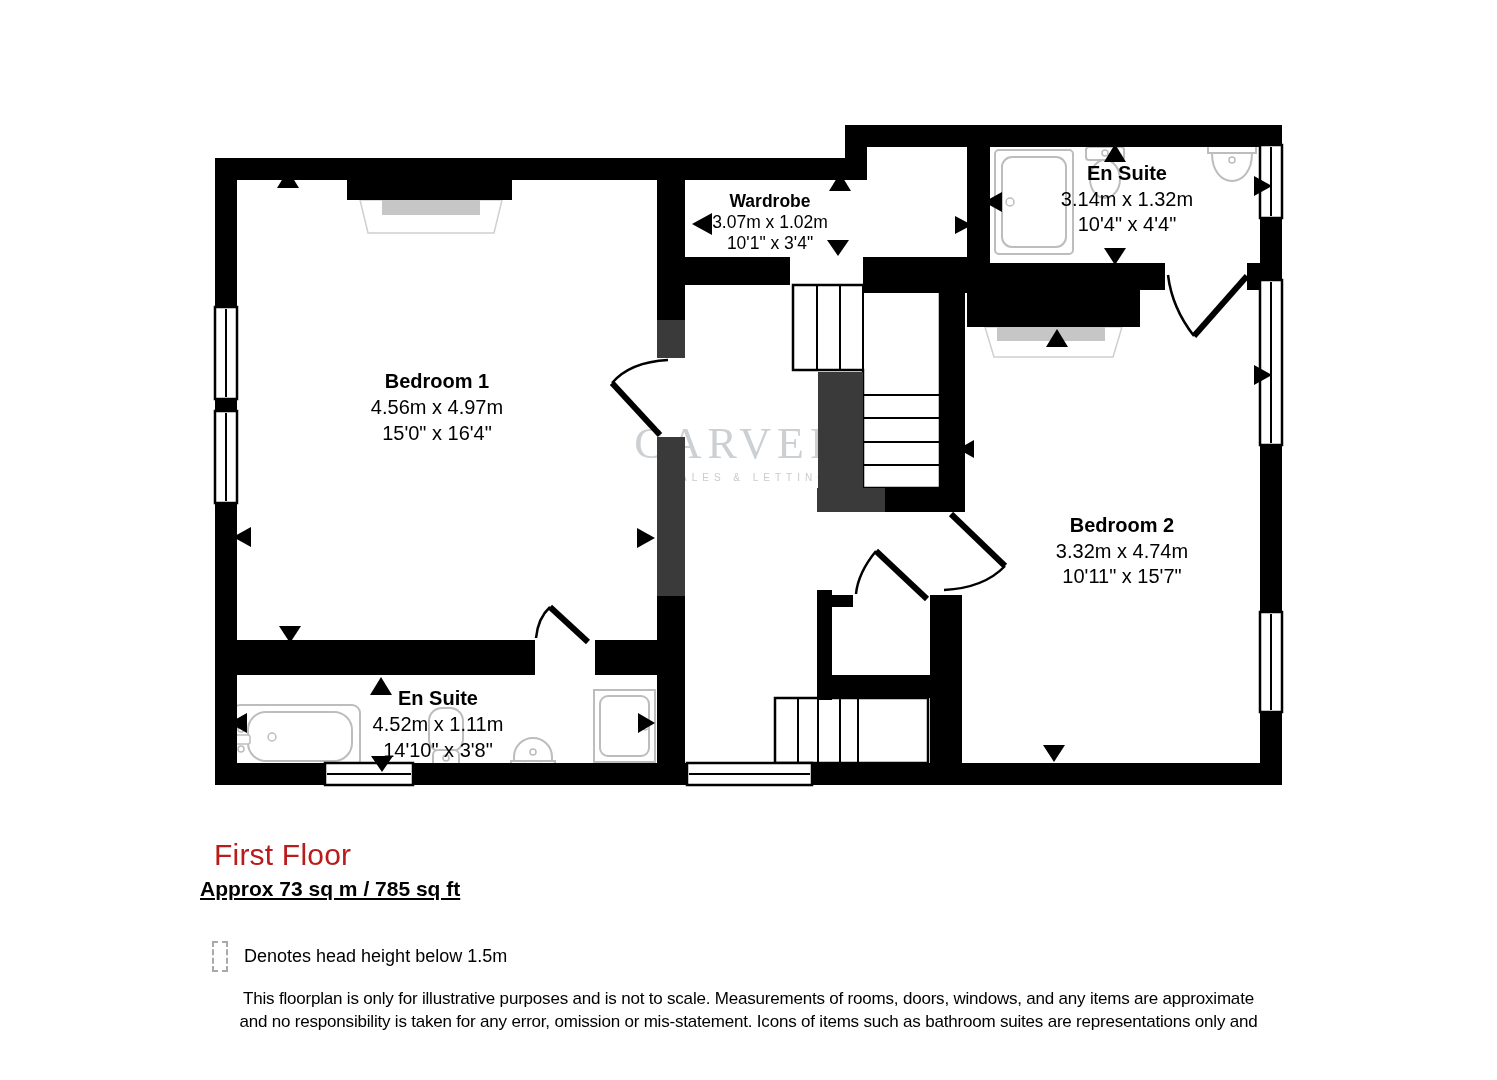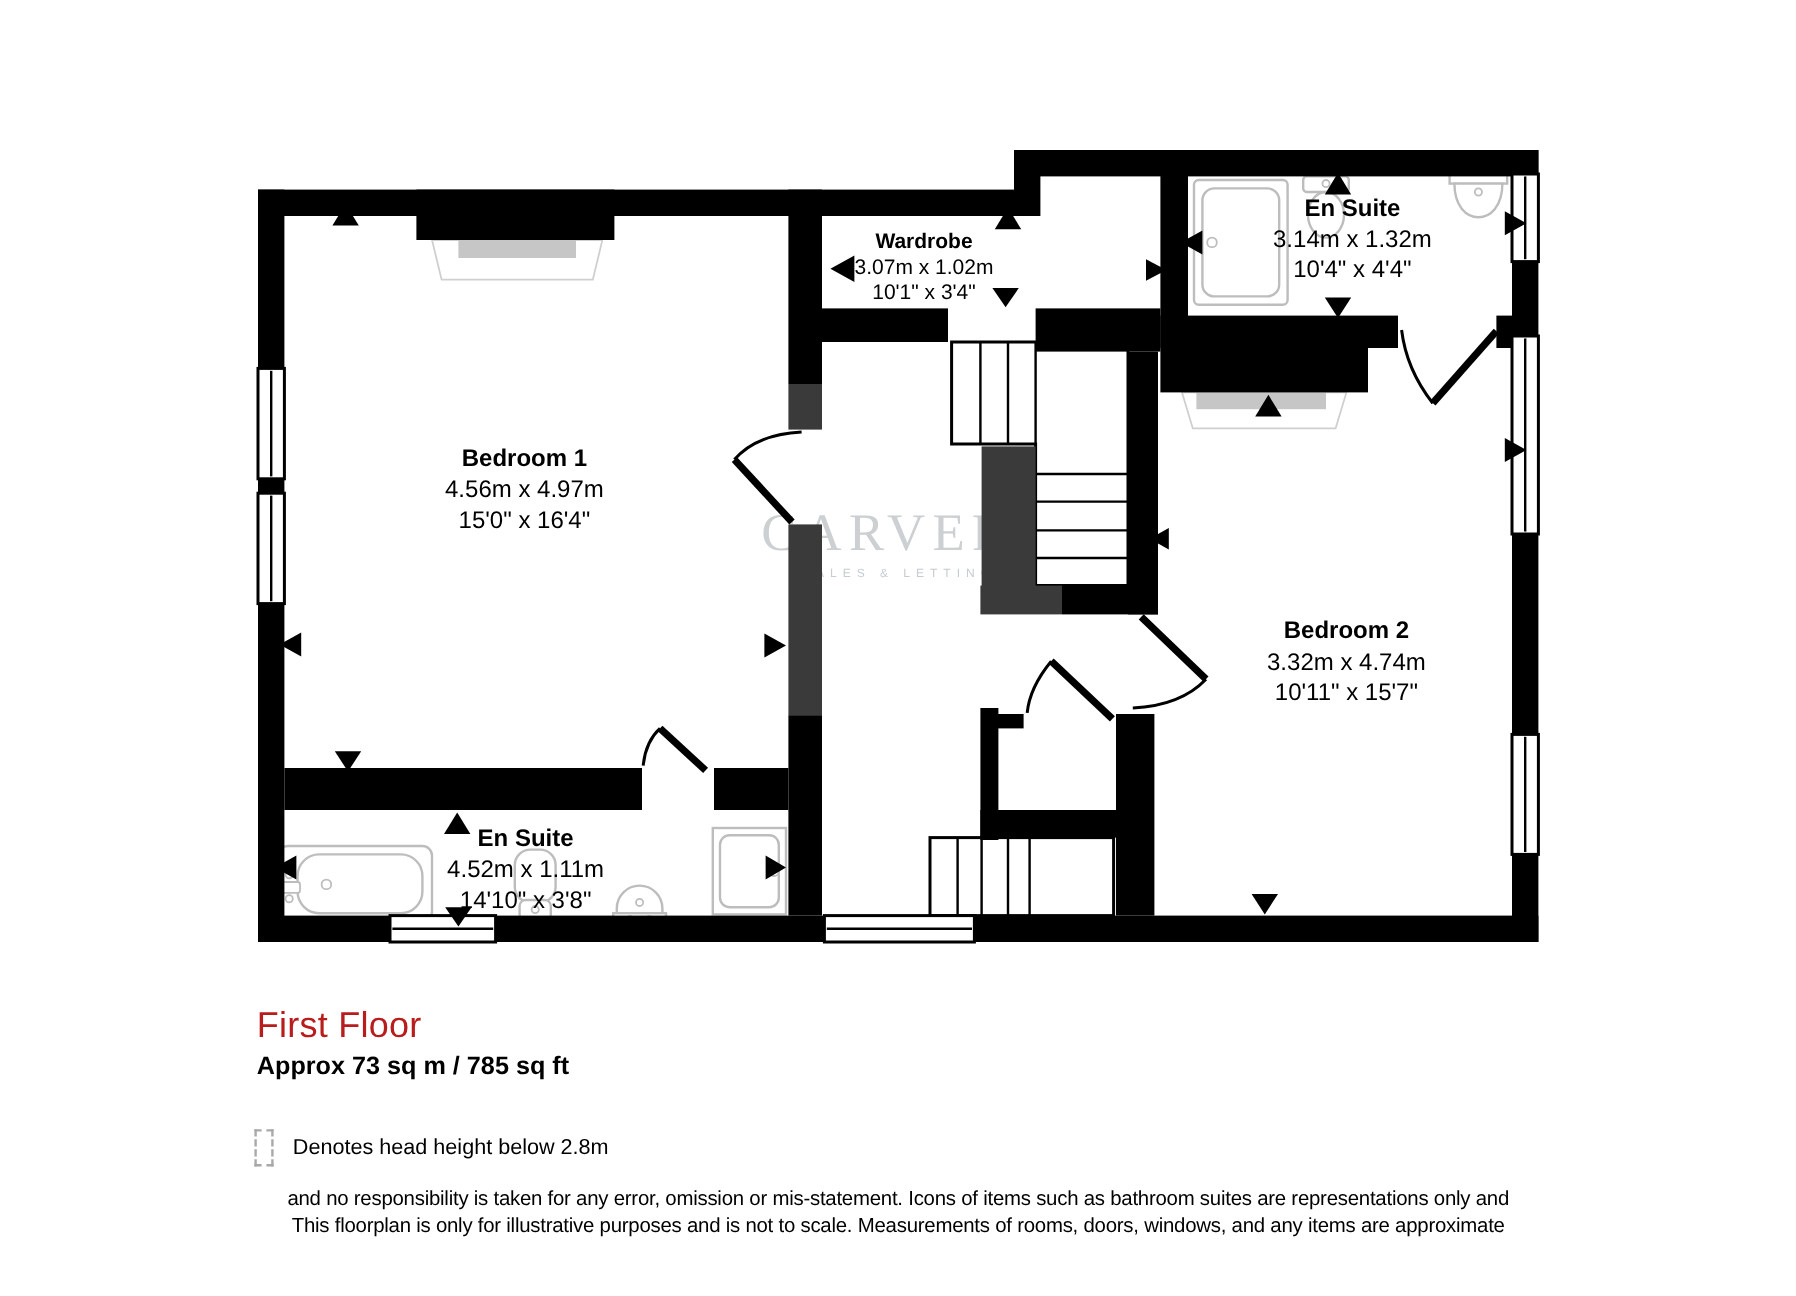--- a/index.html
+++ b/index.html
@@ -31,22 +31,22 @@
 
   .wm-brand   { font:44px "Liberation Serif", serif; fill:#ccd0d3; letter-spacing:6px; text-anchor:middle; }
   .wm-tagline { font:10px "Liberation Sans", sans-serif; fill:#c6ccd0; letter-spacing:5px; text-anchor:middle; }
 
   
   .floor-title {
     position:absolute; left:214px; top:838px;
     font-size:30px; color:#b91c1c; letter-spacing:0.2px;
   }
   .floor-area {
-    position:absolute; left:214px; top:877px;
-    font-size:21px; font-weight:bold; color:#000;
+    position:absolute; left:200px; top:877px;
+    font-size:21px; font-weight:bold; color:#000;text-decoration:underline;
   }
   .legend-row { position:absolute; left:212px; top:941px; display:flex; align-items:center; }
   .legend-box {
     width:12px; height:27px; border:2px dashed #a9a9a9; background:#fff; margin-right:16px;
   }
   .legend-text { font-size:18px; color:#000; }
   .disclaimer {
     position:absolute; left:0; right:0; top:987px; text-align:center;
     font-size:17px; line-height:23px; color:#000; letter-spacing:-0.2px;
   }
@@ -259,21 +259,21 @@
       <text class="rdim" x="438" y="731">4.52m x 1.11m</text>
       <text class="rdim" x="438" y="757">14'10" x 3'8"</text>
     </g>
   </svg>
 
   <div class="floor-title">First Floor</div>
   <div class="floor-area">Approx 73 sq m / 785 sq ft</div>
 
   <div class="legend-row">
     <div class="legend-box"></div>
-    <div class="legend-text">Denotes head height below 2.8m</div>
+    <div class="legend-text">Denotes head height below 1.5m</div>
   </div>
 
   <div class="disclaimer">
+    <div>This floorplan is only for illustrative purposes and is not to scale. Measurements of rooms, doors, windows, and any items are approximate</div>
     <div>and no responsibility is taken for any error, omission or mis-statement. Icons of items such as bathroom suites are representations only and</div>
-    <div>This floorplan is only for illustrative purposes and is not to scale. Measurements of rooms, doors, windows, and any items are approximate</div>
   </div>
 
 </div>
 
 </body></html>

